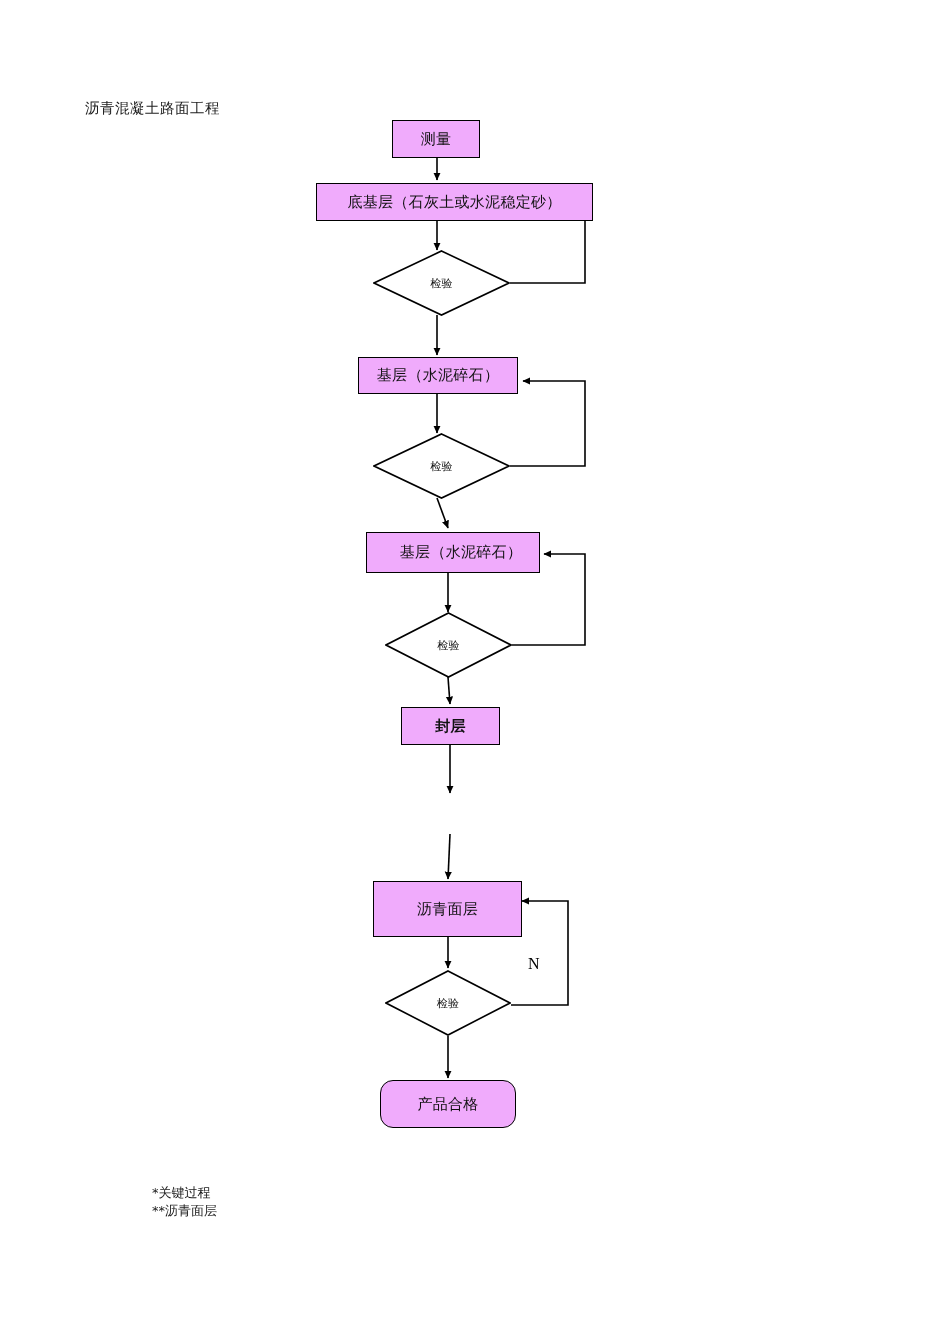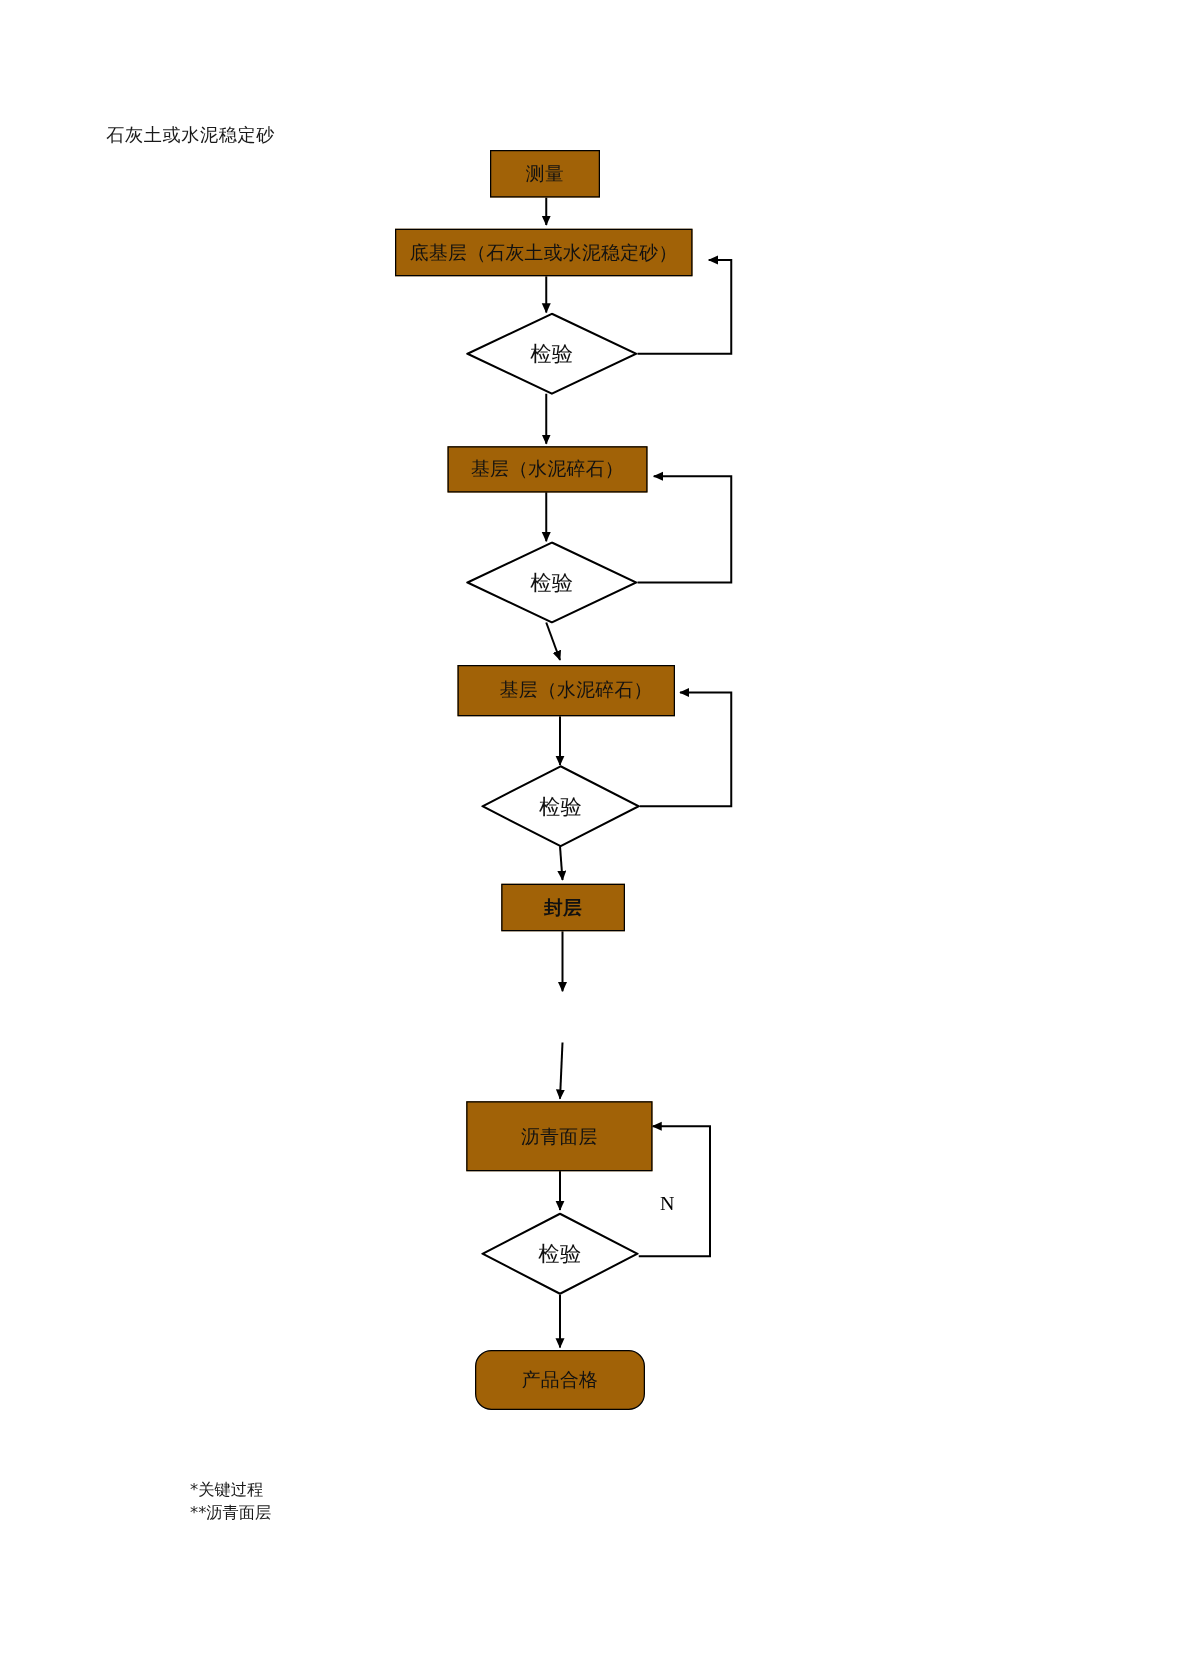--- a/index.html
+++ b/index.html
@@ -21,21 +21,21 @@
     left: 85px; top: 99px;
     font-size: 14.5px;
     letter-spacing: 0.5px;
     white-space: nowrap;
     color: #1a1a1a;
   }
 
   .node {
     position: absolute;
     border: 1.4px solid #000;
-    background: #a16207;
+    background: #f0abfc;
     display: flex;
     align-items: center;
     justify-content: center;
     font-size: 15px;
     letter-spacing: 0.3px;
     white-space: nowrap;
     color: #111;
   }
   .node.rounded { border-radius: 13px; }
 
@@ -44,21 +44,21 @@
     display: flex;
     align-items: center;
     justify-content: center;
   }
   .diamond-wrap .dshape {
     position: absolute;
     inset: 0;
   }
   .diamond-wrap .dlabel {
     position: relative;
-    font-size: 17px;
+    font-size: 11px;
     letter-spacing: 0.3px;
     white-space: nowrap;
     color: #111;
   }
 
   .loop-label {
     position: absolute;
     font-size: 16px;
     font-family: "Liberation Serif", "DejaVu Serif", serif;
     color: #000;
@@ -73,21 +73,21 @@
   }
   .footnotes div { white-space: nowrap; }
 
   svg.edges { position: absolute; left: 0; top: 0; width: 950px; height: 1344px; pointer-events: none; }
 </style>
 </head>
 <body>
 
 <div id="canvas">
 
-  <div class="title">石灰土或水泥稳定砂</div>
+  <div class="title">沥青混凝土路面工程</div>
 
   <svg class="edges" viewBox="0 0 950 1344">
     <defs>
       <marker id="arrow" markerWidth="10" markerHeight="10" refX="7.4" refY="3.6" orient="auto" markerUnits="userSpaceOnUse">
         <path d="M0,0 L8,3.6 L0,7.2 z" fill="#000"></path>
       </marker>
     </defs>
     <g stroke="#000" stroke-width="1.6" fill="none">
 
       <line x1="437" y1="158" x2="437" y2="180" marker-end="url(#arrow)"></line>
@@ -119,21 +119,21 @@
       <polyline points="511,1005 568,1005 568,901 522,901" marker-end="url(#arrow)"></polyline>
 
       <line x1="448" y1="1036" x2="448" y2="1078" marker-end="url(#arrow)"></line>
     </g>
   </svg>
 
   <div class="node" style="left:392px; top:120px; width:88px; height:38px;">
     <span>测量</span>
   </div>
 
-  <div class="node" style="left:316px; top:183px; width:238px; height:38px;">
+  <div class="node" style="left:316px; top:183px; width:277px; height:38px;">
     <span>底基层（石灰土或水泥稳定砂）</span>
   </div>
 
   <div class="diamond-wrap" style="left:373px; top:250px; width:137px; height:66px;">
     <svg class="dshape" viewBox="0 0 137 66" preserveAspectRatio="none">
       <polygon points="68.5,1 136,33 68.5,65 1,33" fill="#fff" stroke="#000" stroke-width="1.6"></polygon>
     </svg>
     <span class="dlabel">检验</span>
   </div>
 

